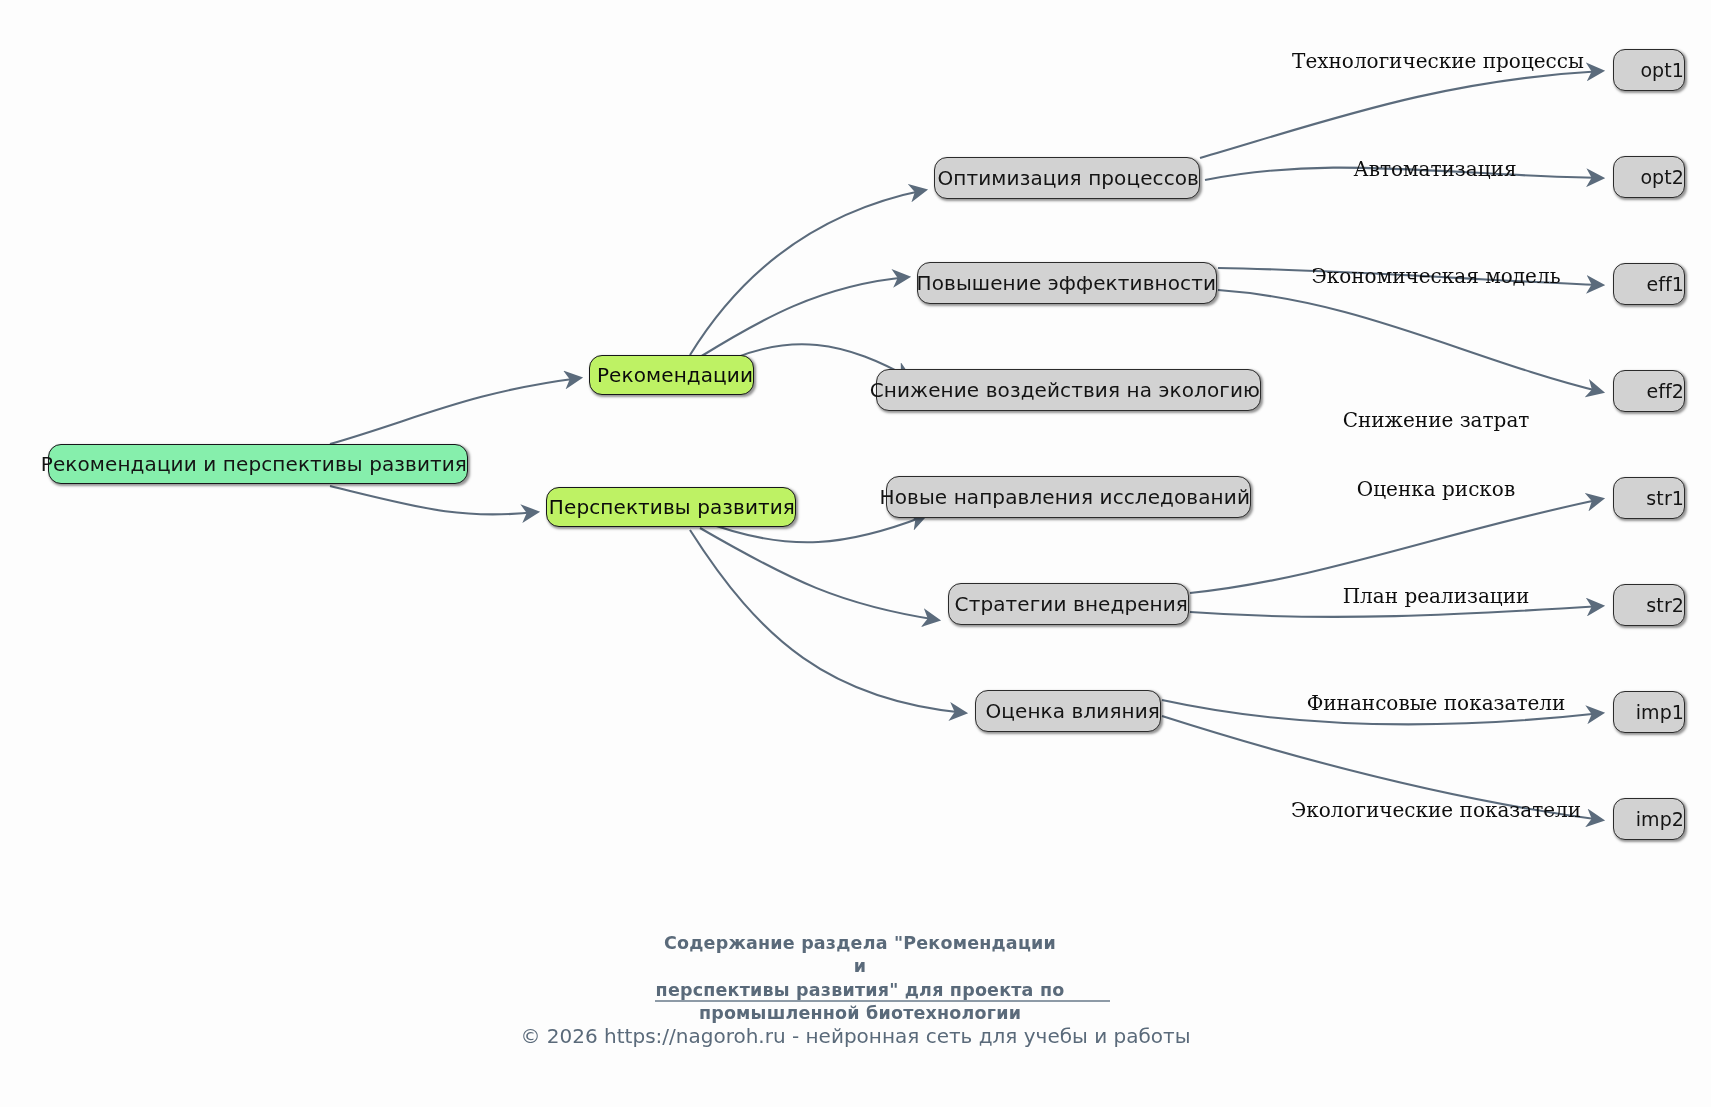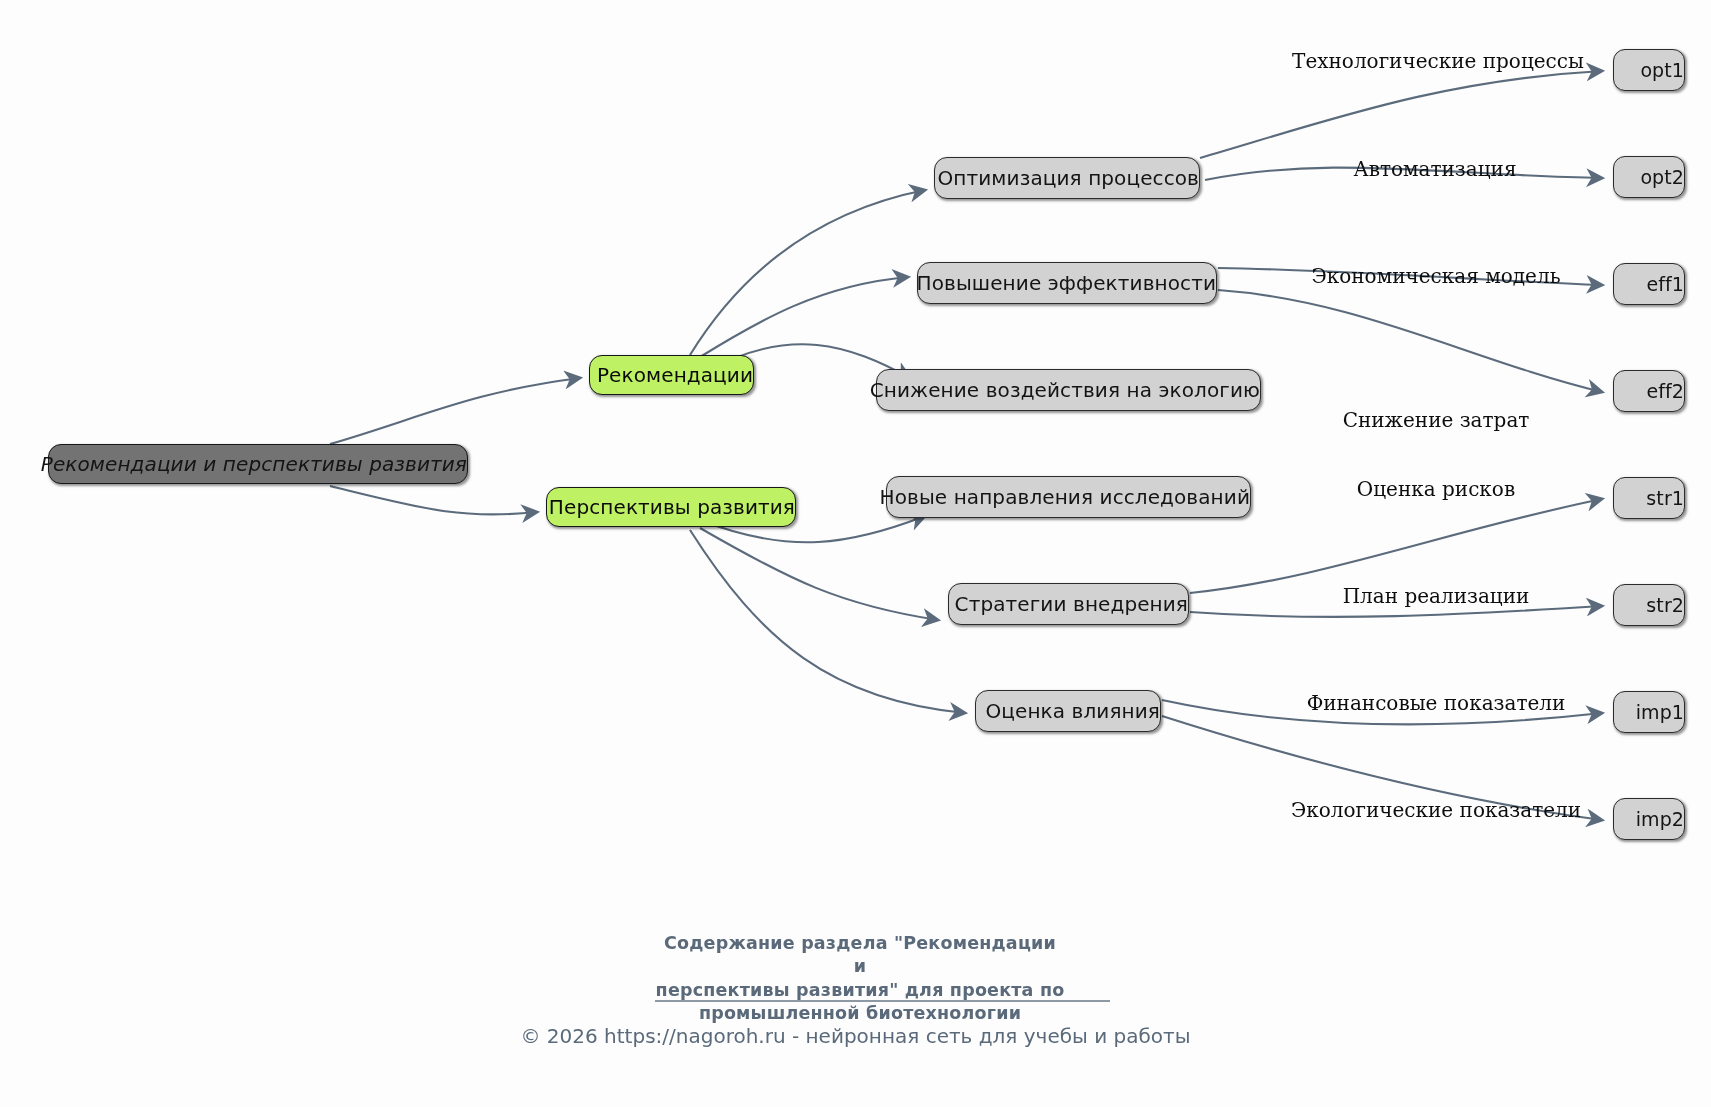--- a/index.html
+++ b/index.html
@@ -34,23 +34,22 @@
     border: 1.6px solid #1b1b1b;
     border-radius: 13px;
     white-space: nowrap;
     font-family: "DejaVu Sans", sans-serif;
     font-size: 20px;
     color: #141414;
     letter-spacing: 0.1px;
     box-shadow: 1.5px 1.5px 2.5px rgba(0,0,0,0.42);
   }
   .node-root {
-    background: #737373;
+    background: #86efac;
     border-color: #16171a;
-    font-style: italic;
   }
   .node-branch {
     background: #bef264;
     border-color: #16171a;
     color: #0b0b0b;
   }
   .node-topic {
     background: #d2d2d2;
     border-color: #2b2b2b;
   }

